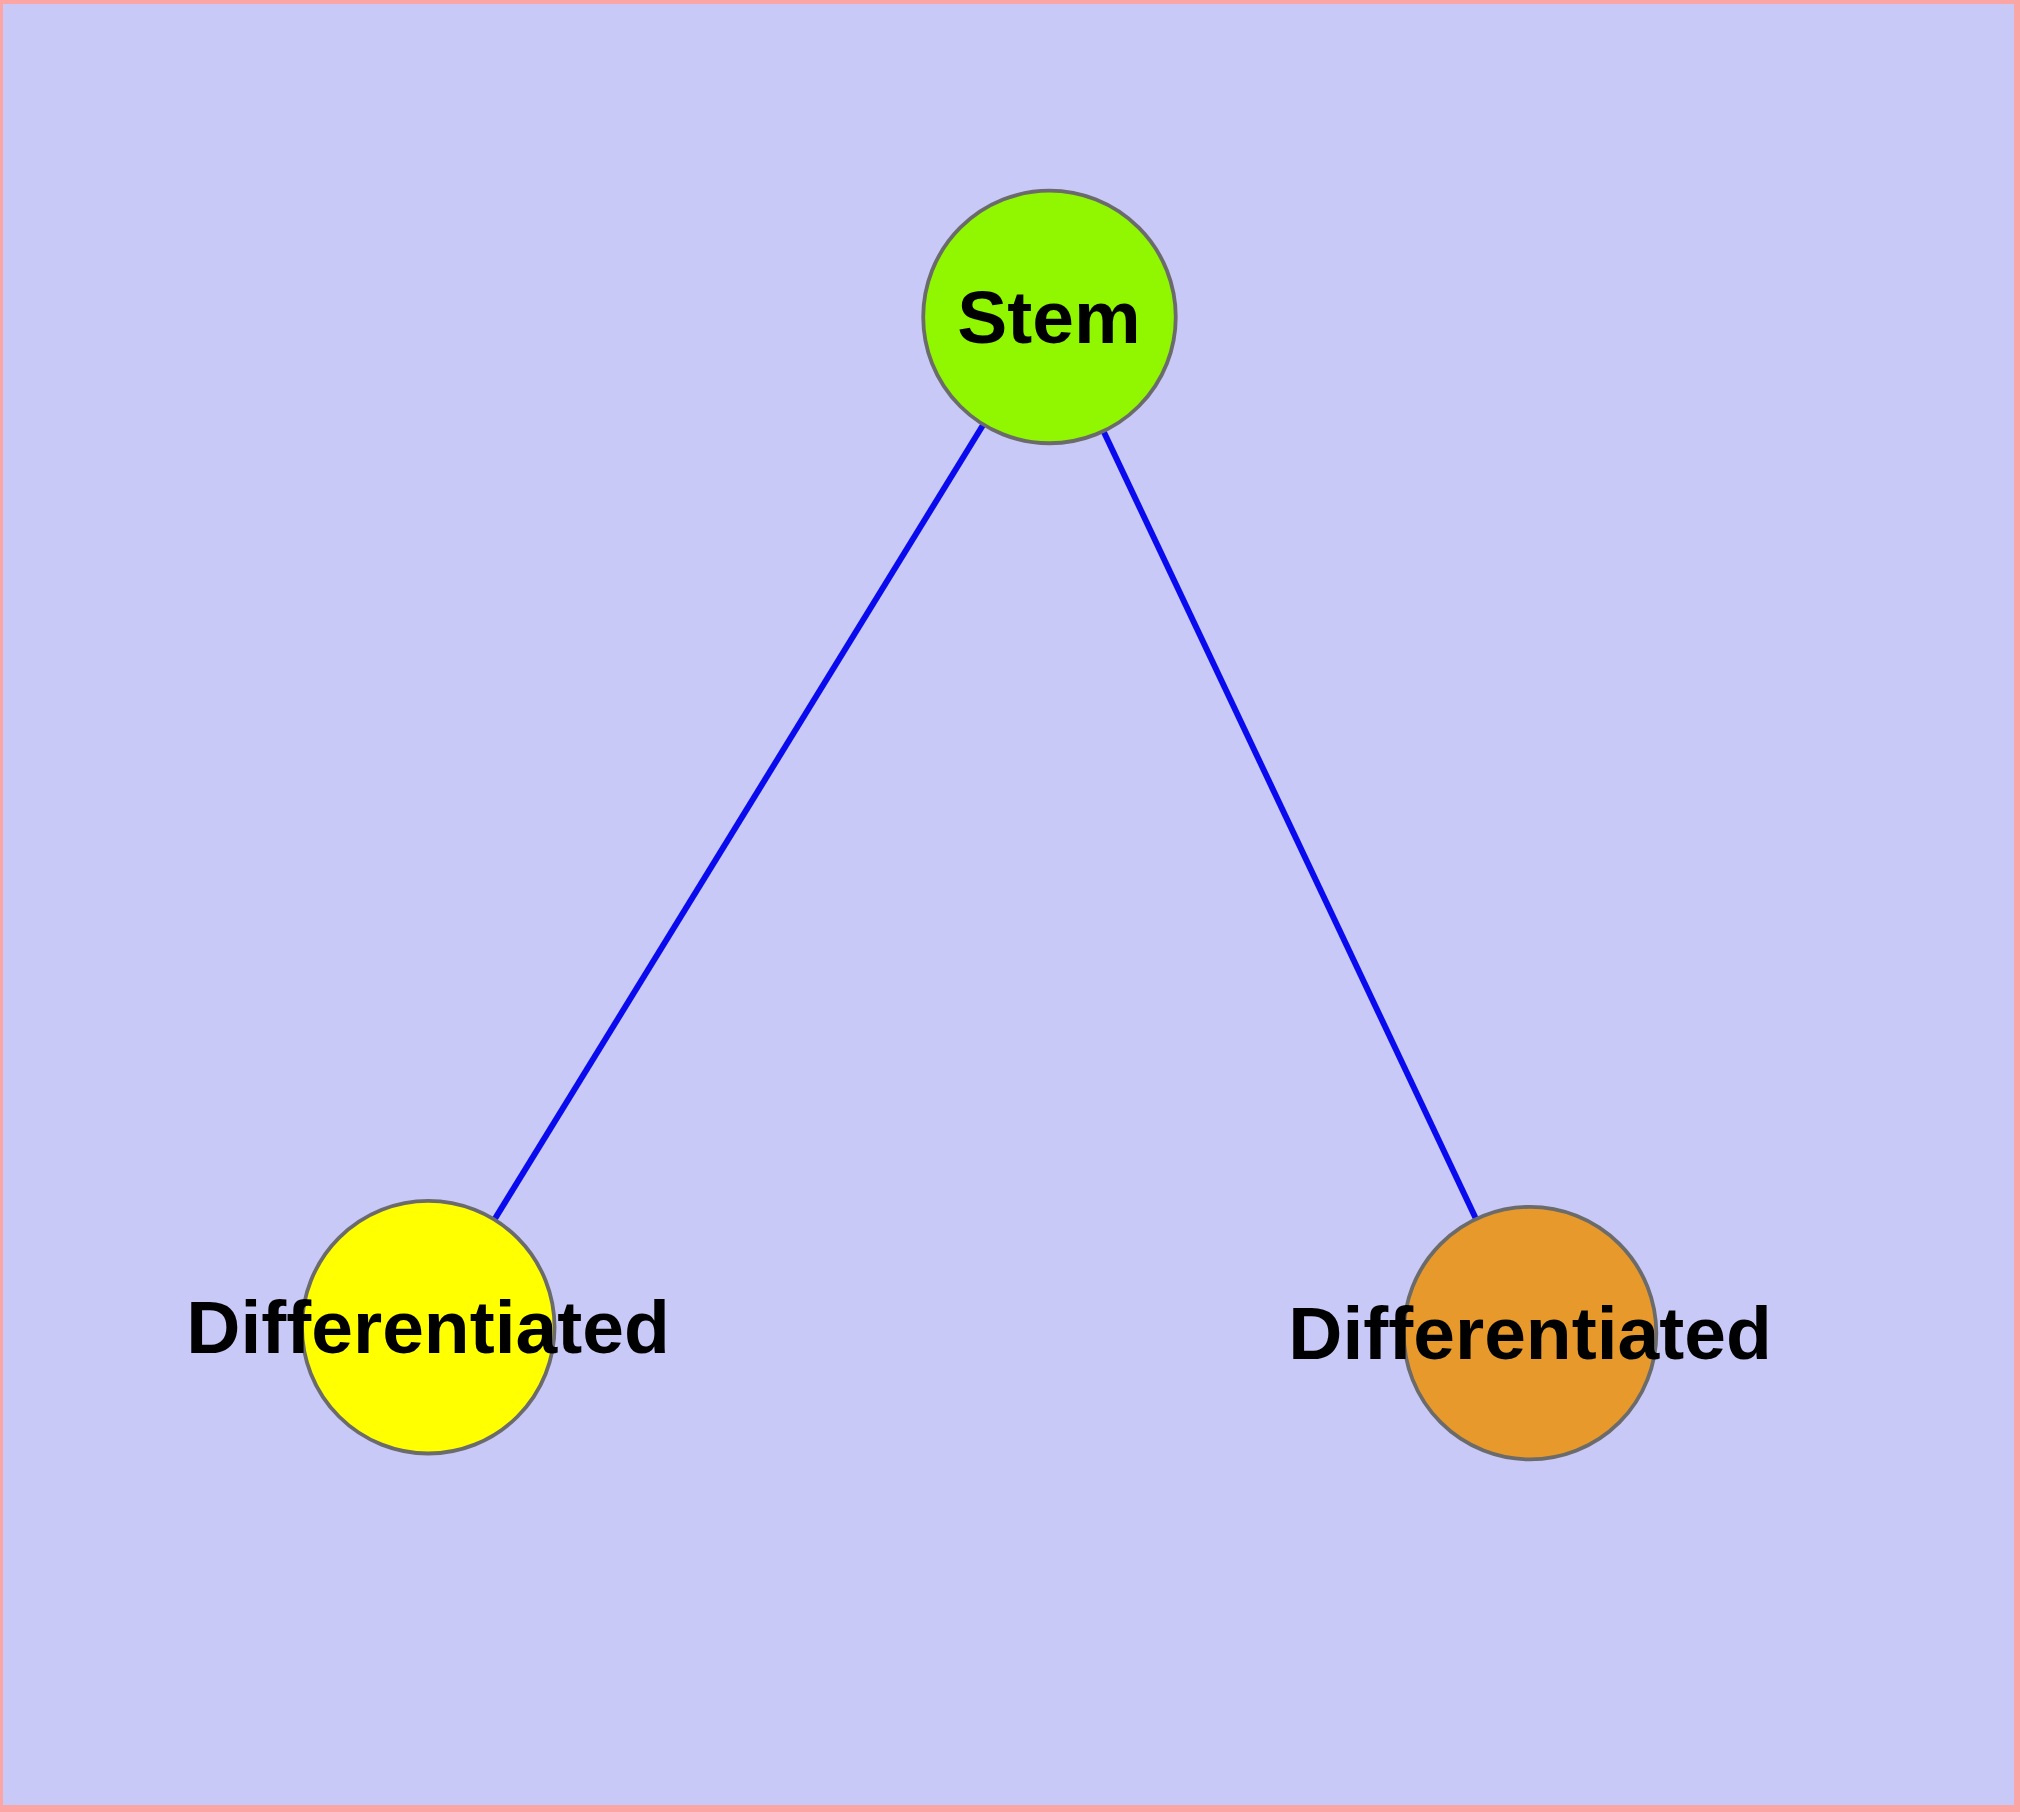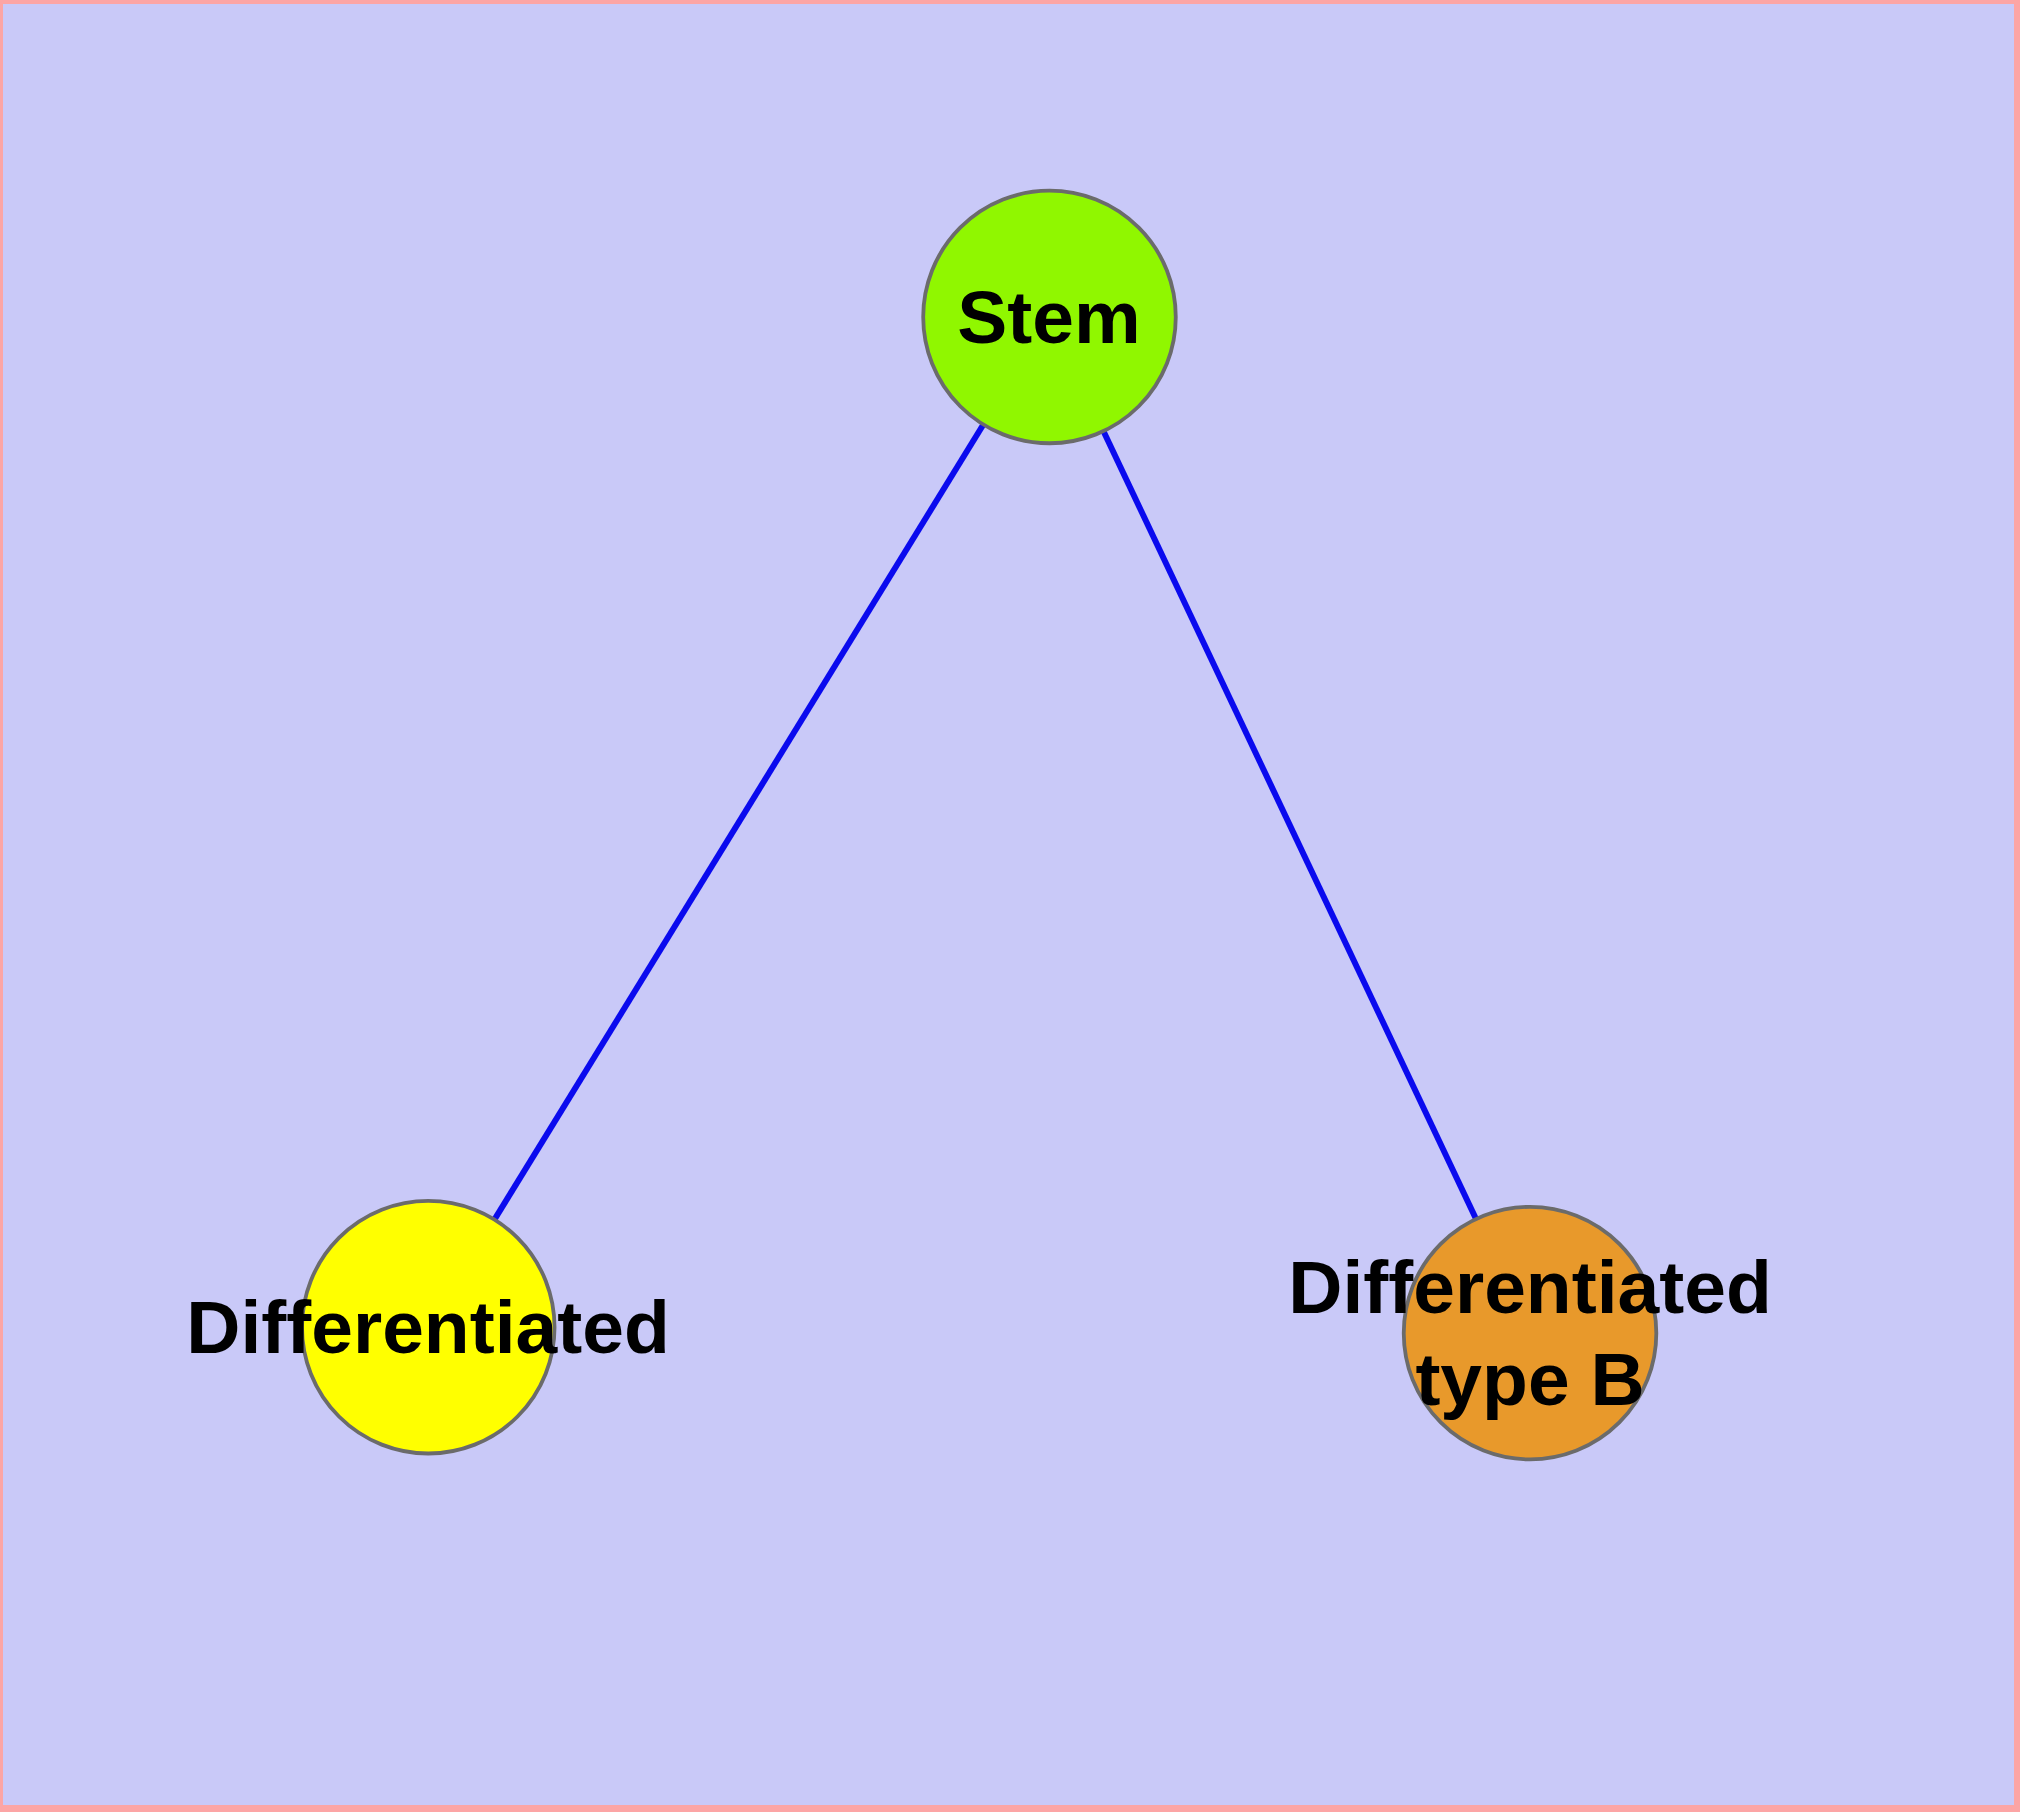--- a/index.html
+++ b/index.html
@@ -63,17 +63,16 @@
   </svg>
 
   <div class="node-label" style="left: 1049px; top: 317px; color: rgb(0, 0, 0);">Stem</div>
 
   <div class="node-label" style="left: 428px; top: 1327px; color: rgb(0, 0, 0);">
     <div>Differentiated</div>
   </div>
 
   <div class="node-label" style="left: 1530px; top: 1333px; color: rgb(0, 0, 0);">
     <div>Differentiated</div>
-    <div>type B</div>
   </div>
 
 </div>
 
 
 </body></html>

